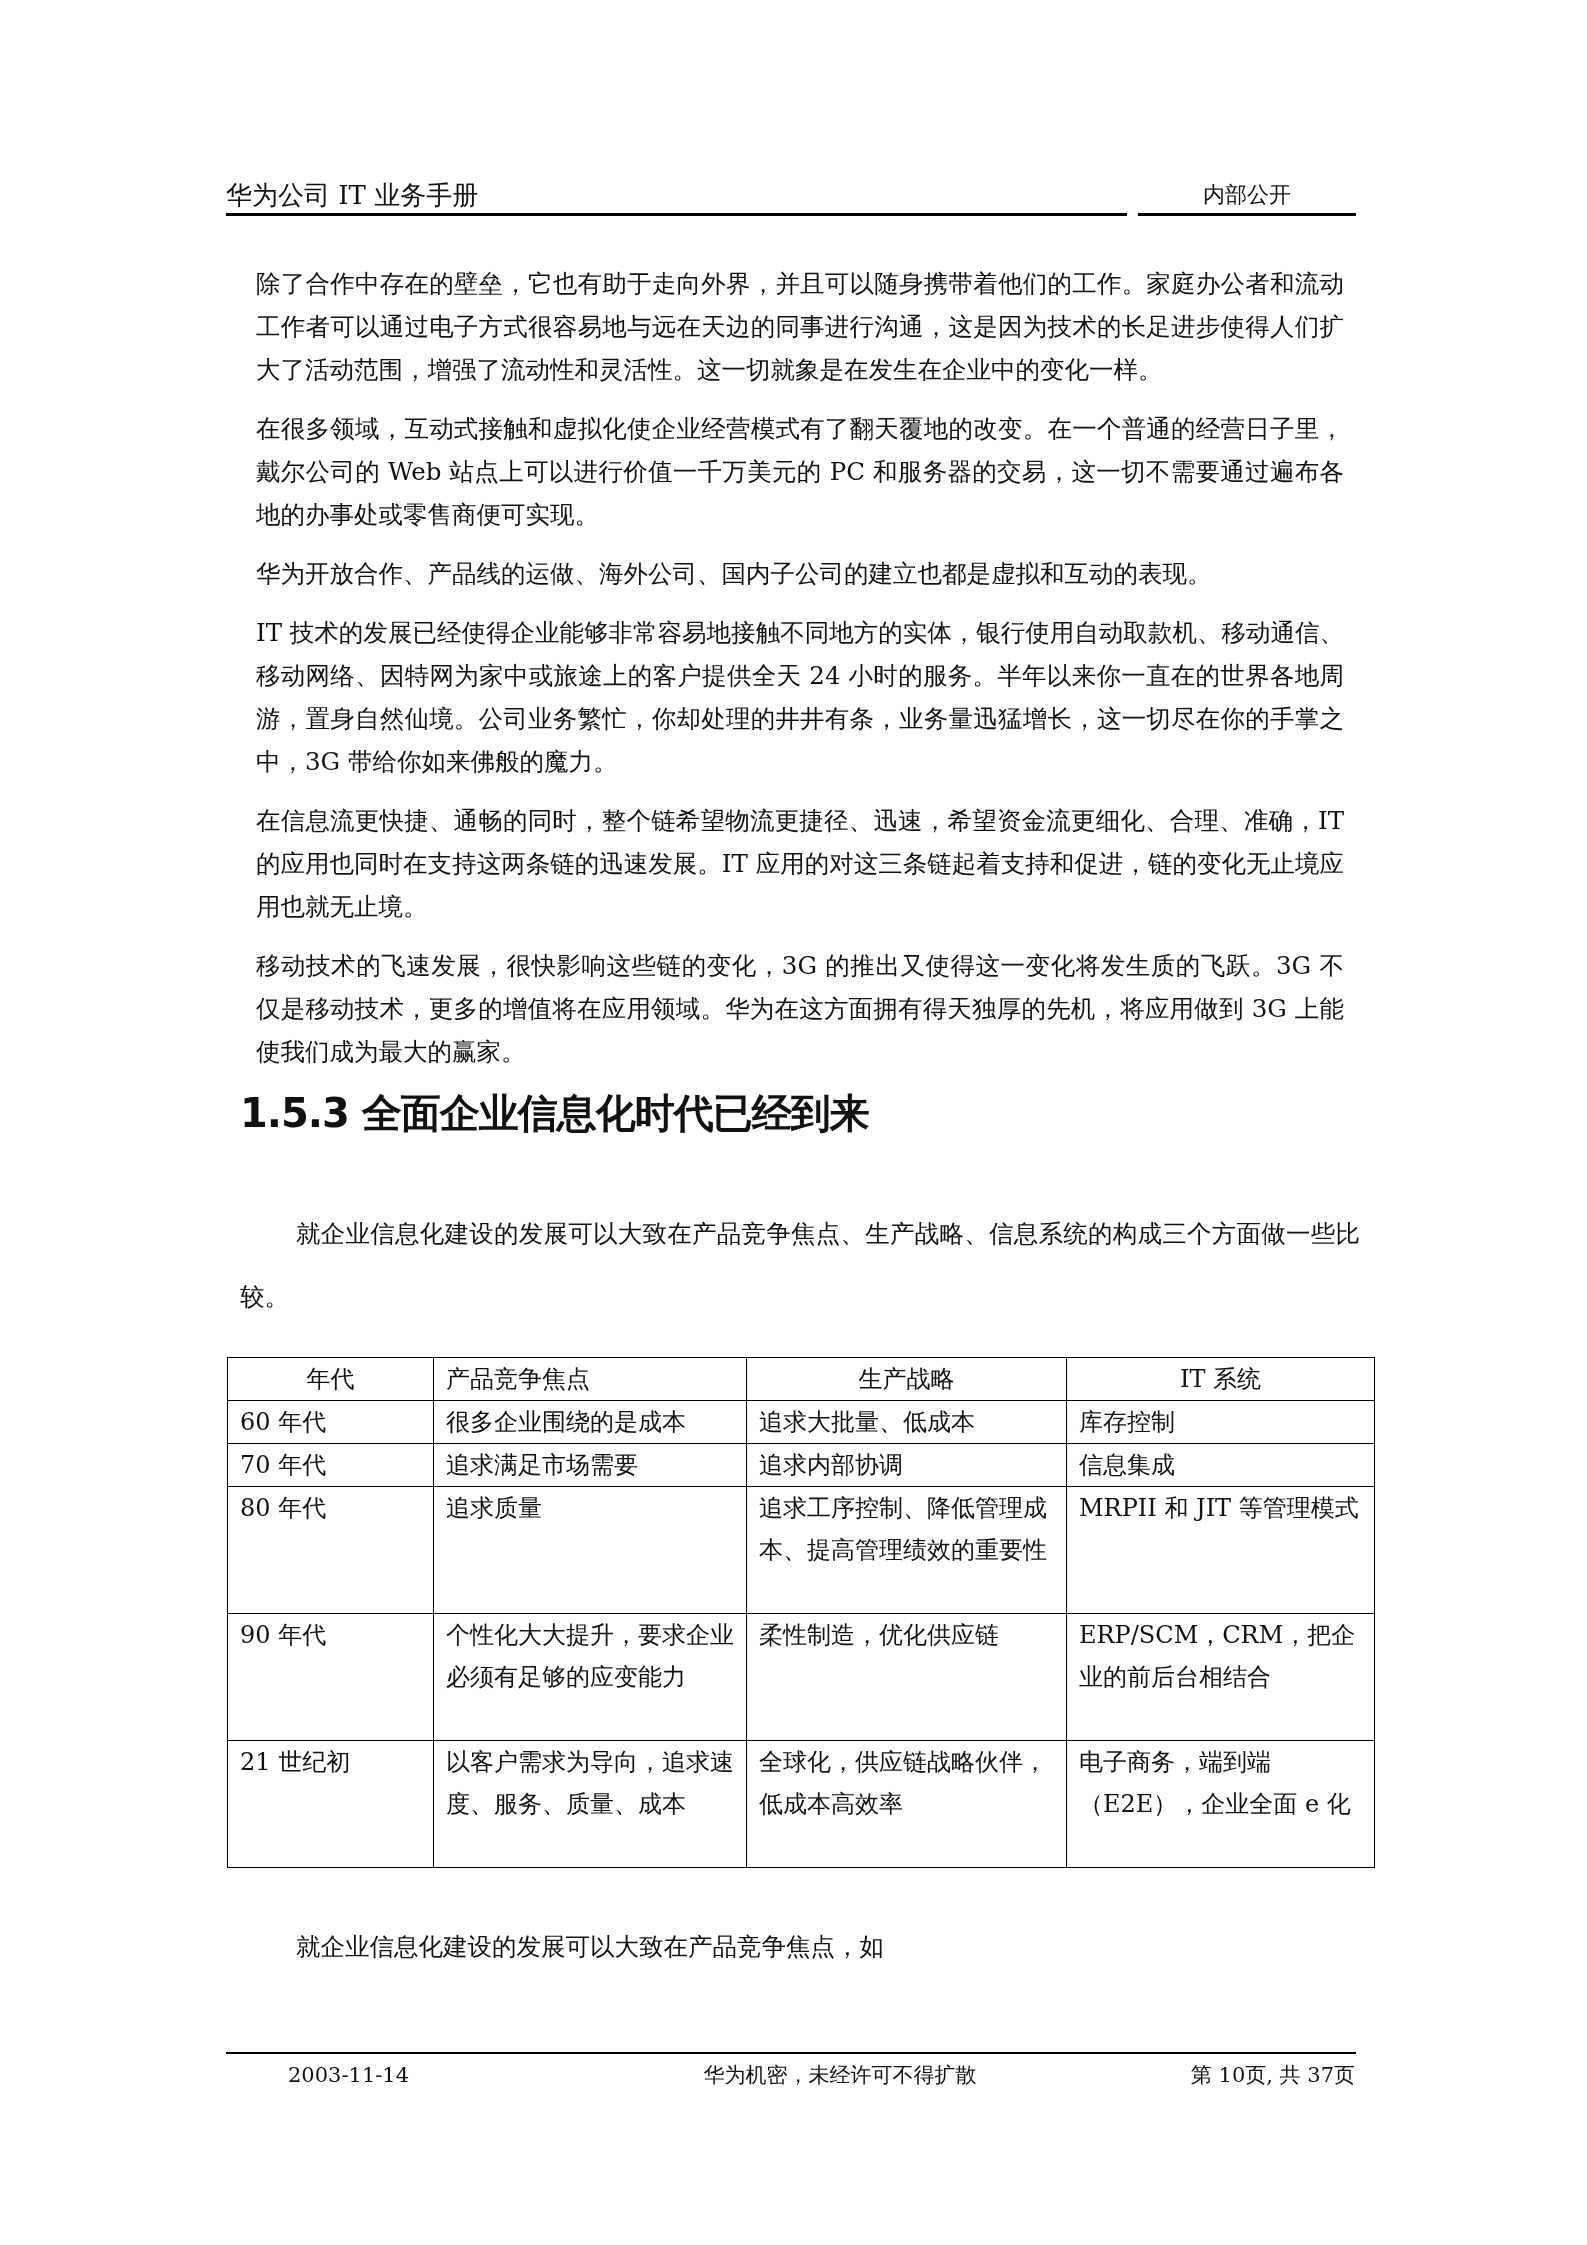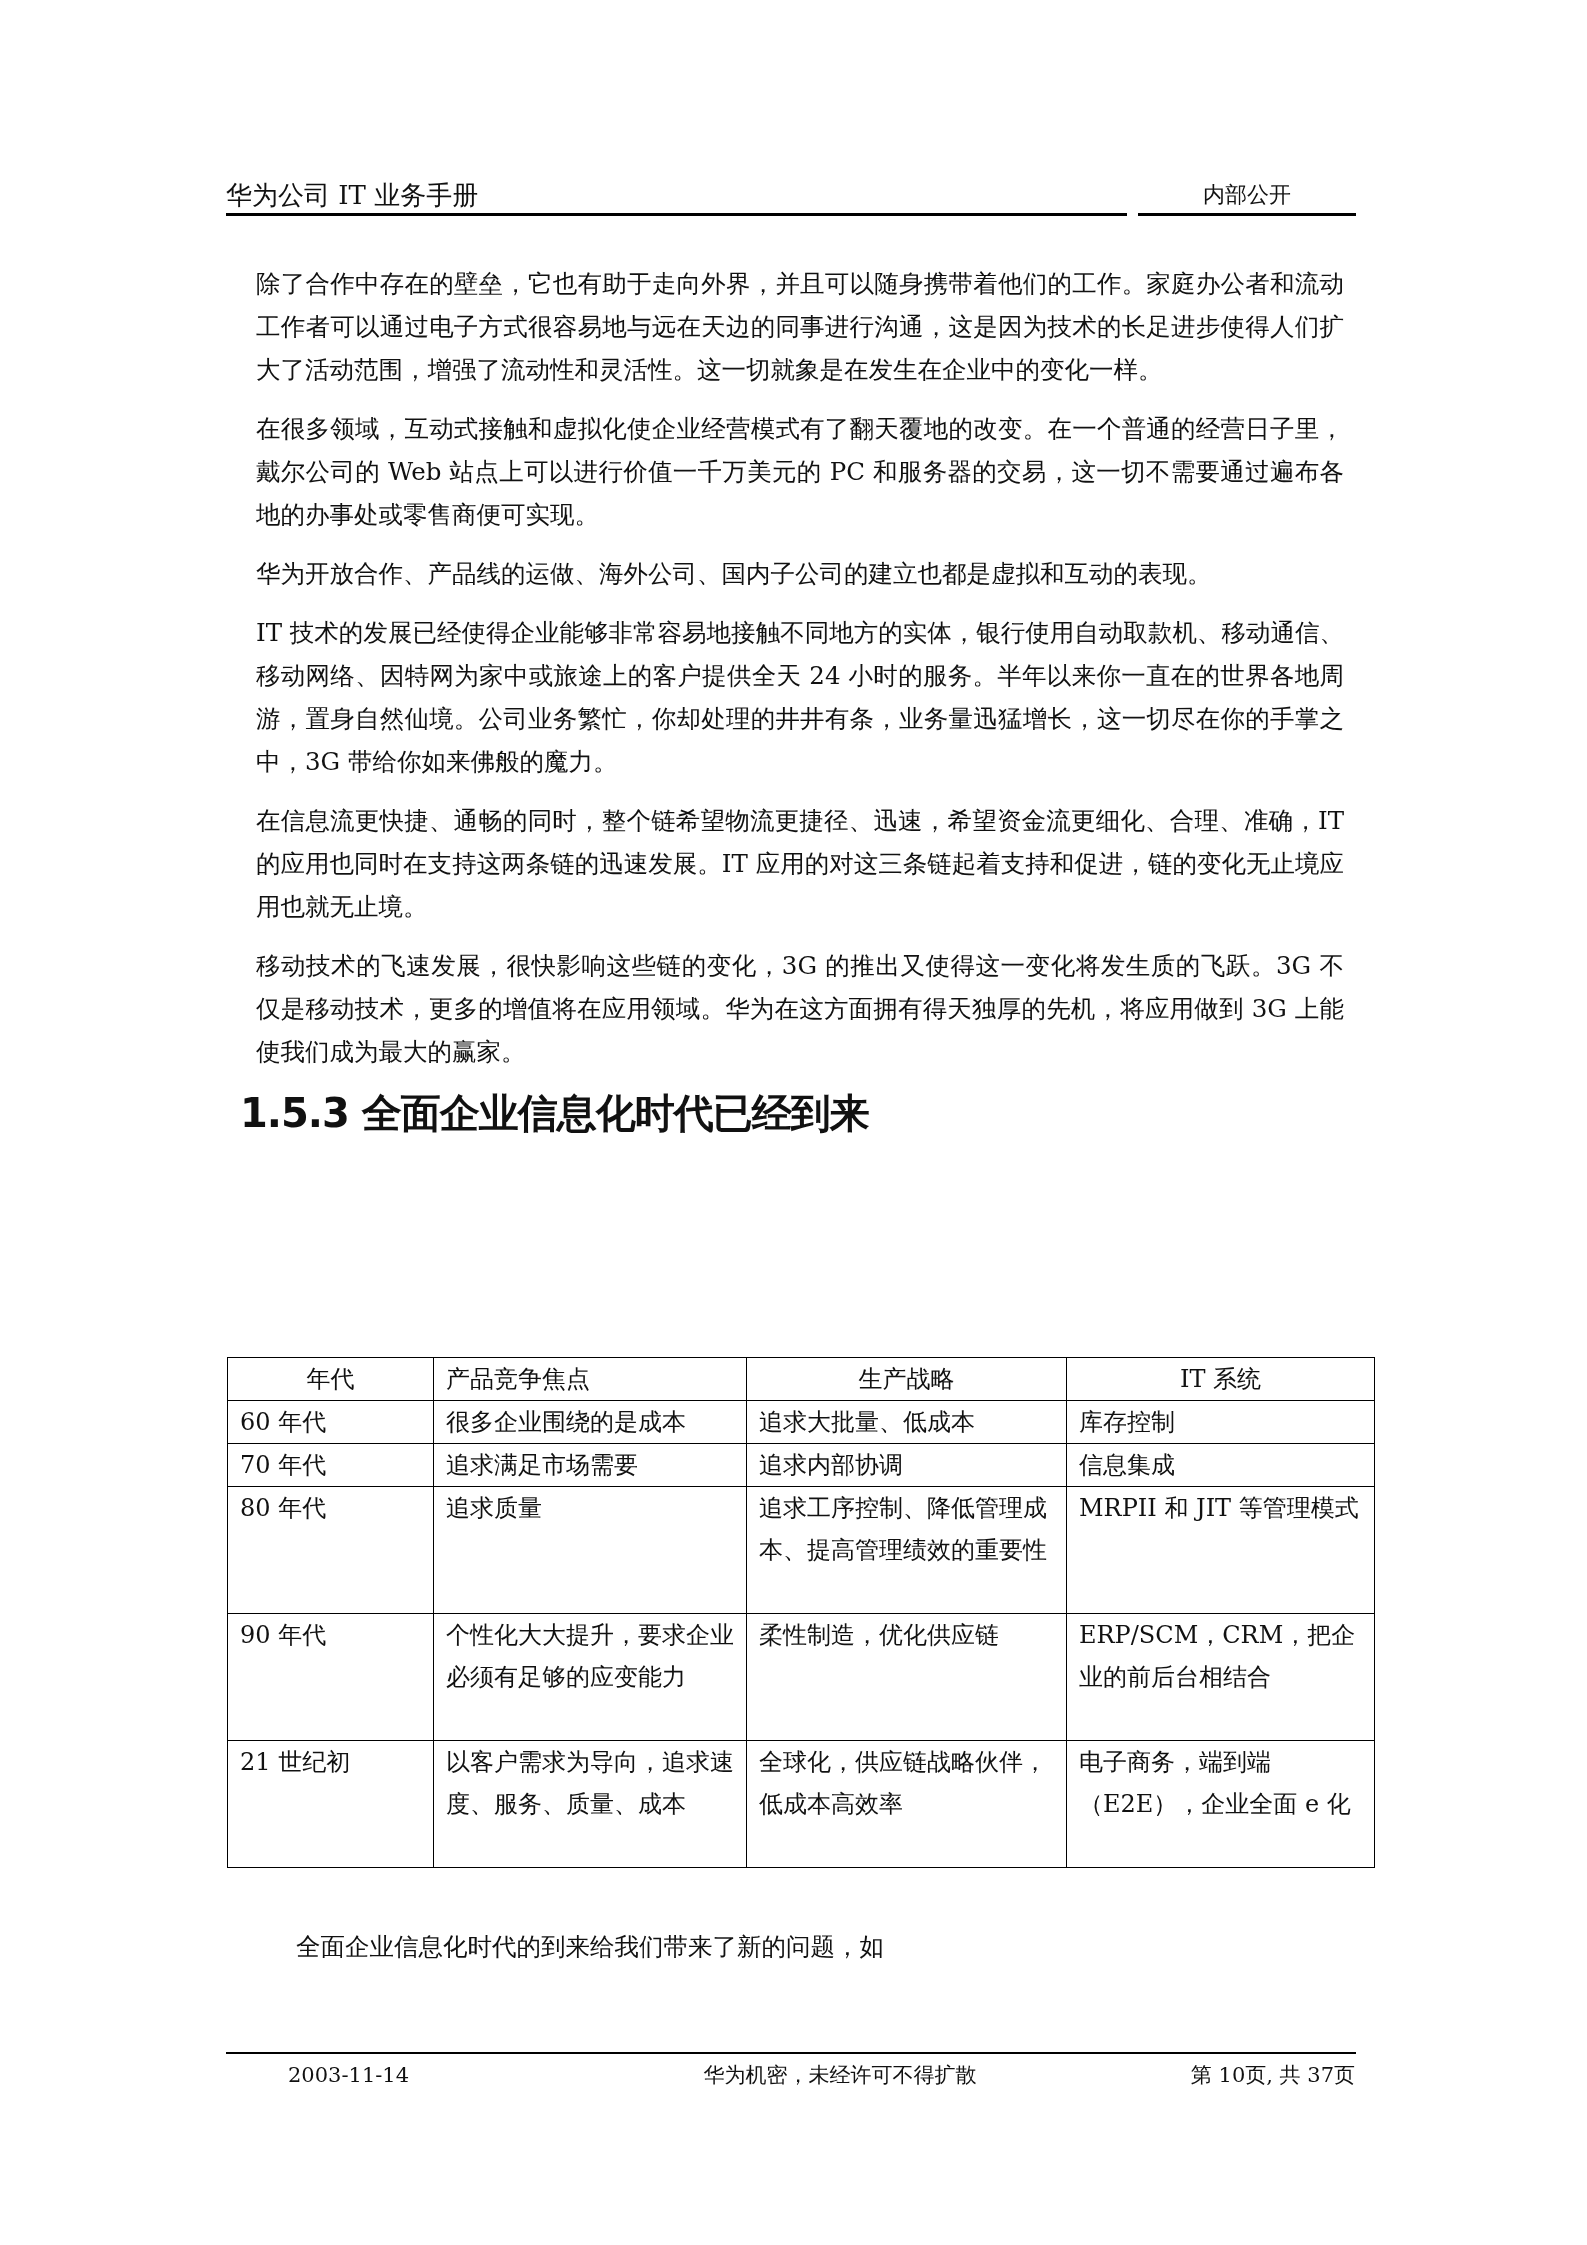--- a/index.html
+++ b/index.html
@@ -56,20 +56,23 @@
     <p>除了合作中存在的壁垒，它也有助于走向外界，并且可以随身携带着他们的工作。家庭办公者和流动工作者可以通过电子方式很容易地与远在天边的同事进行沟通，这是因为技术的长足进步使得人们扩大了活动范围，增强了流动性和灵活性。这一切就象是在发生在企业中的变化一样。</p>
     <p>在很多领域，互动式接触和虚拟化使企业经营模式有了翻天覆地的改变。在一个普通的经营日子里，戴尔公司的 Web 站点上可以进行价值一千万美元的 PC 和服务器的交易，这一切不需要通过遍布各地的办事处或零售商便可实现。</p>
     <p>华为开放合作、产品线的运做、海外公司、国内子公司的建立也都是虚拟和互动的表现。</p>
     <p>IT 技术的发展已经使得企业能够非常容易地接触不同地方的实体，银行使用自动取款机、移动通信、移动网络、因特网为家中或旅途上的客户提供全天 24 小时的服务。半年以来你一直在的世界各地周游，置身自然仙境。公司业务繁忙，你却处理的井井有条，业务量迅猛增长，这一切尽在你的手掌之中，3G 带给你如来佛般的魔力。</p>
     <p>在信息流更快捷、通畅的同时，整个链希望物流更捷径、迅速，希望资金流更细化、合理、准确，IT 的应用也同时在支持这两条链的迅速发展。IT 应用的对这三条链起着支持和促进，链的变化无止境应用也就无止境。</p>
     <p>移动技术的飞速发展，很快影响这些链的变化，3G 的推出又使得这一变化将发生质的飞跃。3G 不仅是移动技术，更多的增值将在应用领域。华为在这方面拥有得天独厚的先机，将应用做到 3G 上能使我们成为最大的赢家。</p>
   </div>
 
   <div class="section-heading">1.5.3 全面企业信息化时代已经到来</div>
 
+  <div class="intro">
+    <p>就企业信息化建设的发展可以大致在产品竞争焦点、生产战略、信息系统的构成三个方面做一些比较。</p>
+  </div>
 
   <table class="compare">
     <thead>
       <tr>
         <th class="c0">年代</th>
         <th class="c1 left">产品竞争焦点</th>
         <th class="c2">生产战略</th>
         <th class="c3">IT 系统</th>
       </tr>
     </thead>
@@ -100,21 +103,21 @@
       </tr>
       <tr>
         <td class="c0">21 世纪初</td>
         <td class="c1" style="height:126px">以客户需求为导向，追求速度、服务、质量、成本</td>
         <td class="c2">全球化，供应链战略伙伴，低成本高效率</td>
         <td class="c3">电子商务，端到端（E2E），企业全面 e 化</td>
       </tr>
     </tbody>
   </table>
 
-  <div class="closing">全面企业信息化时代的到来给我们带来了新的问题，如</div>
+  <div class="closing">就企业信息化建设的发展可以大致在产品竞争焦点，如</div>
 
 
   <div class="ftr-line"></div>
   <div class="ftr-date">2003-11-14</div>
   <div class="ftr-conf">华为机密，未经许可不得扩散</div>
   <div class="ftr-page">第 10页, 共 37页</div>
 
 </div>
 
 </body></html>

